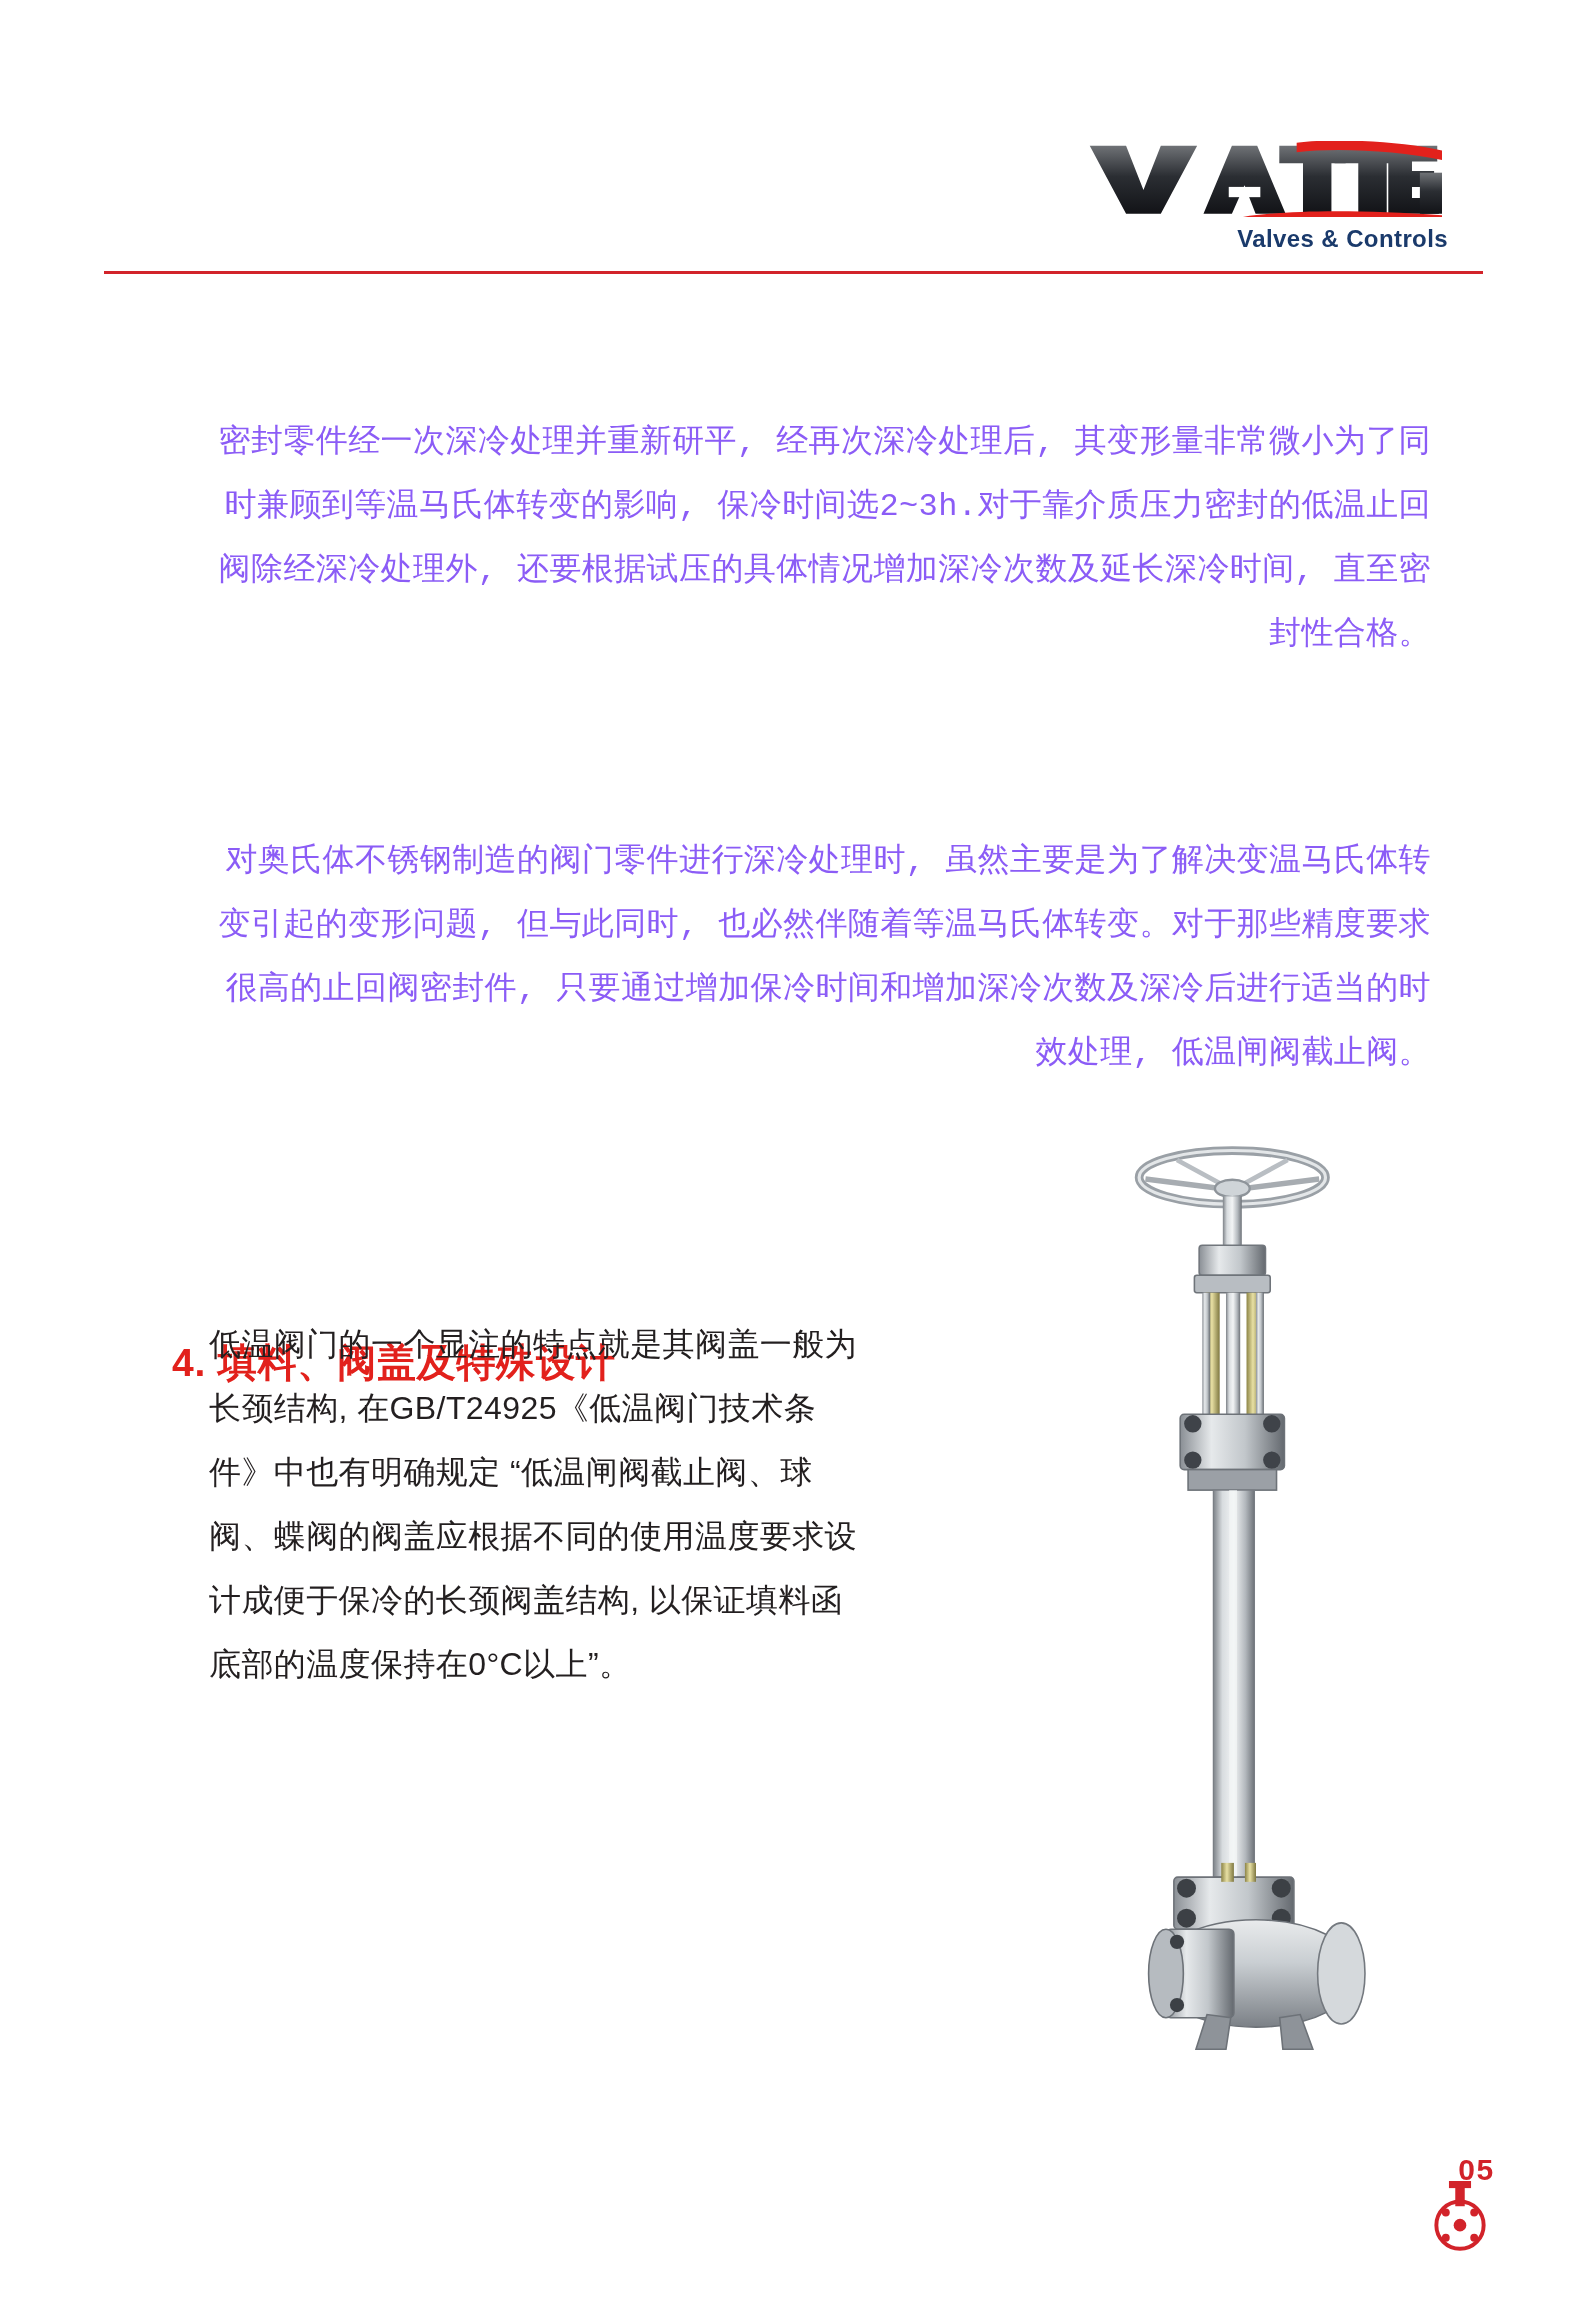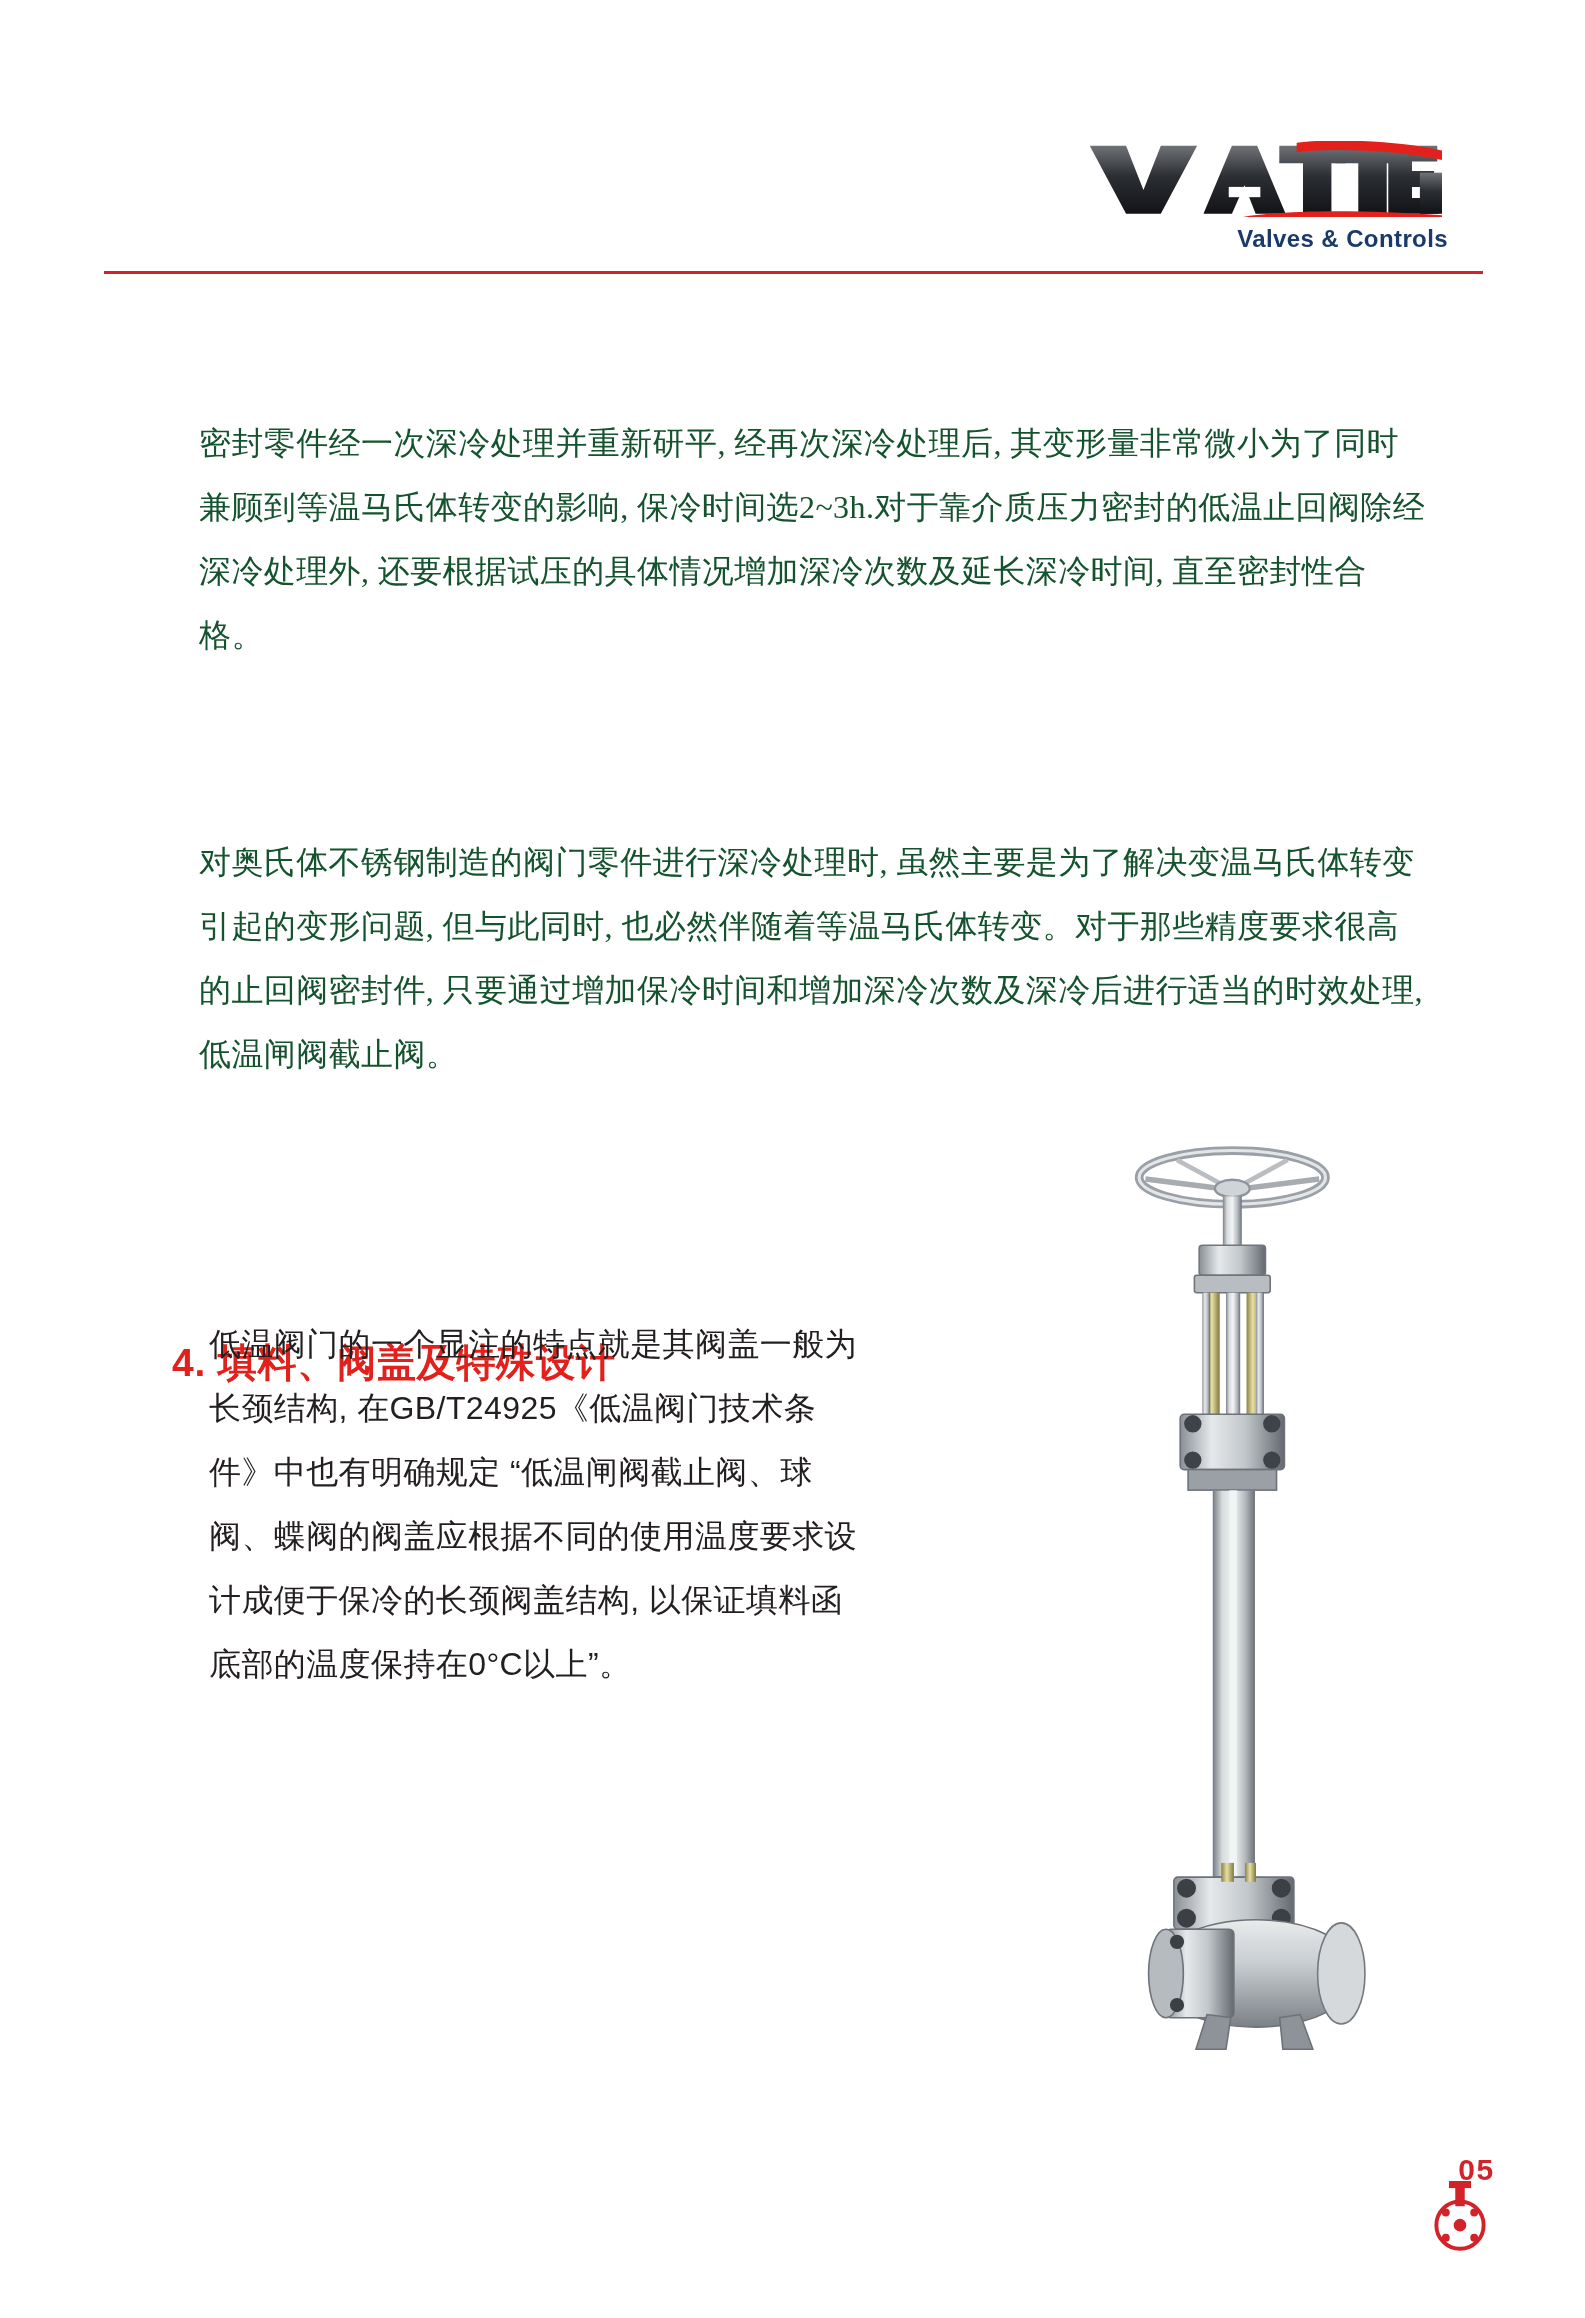--- a/index.html
+++ b/index.html
@@ -62,23 +62,24 @@
   .content {
     position: absolute;
     left: 0;
     top: 0;
     width: 1586px;
   }
   .para {
     position: absolute;
     font-size: 32px;
     line-height: 2.0;
-    color: #14532d;
+    color: #8b5cf6;
     letter-spacing: 0.4px;
-    font-family: Liberation Serif, serif;
+    font-family: Liberation Mono, monospace;
+    text-align: right;
   }
   .para-1 {
     left: 199px;
     top: 379px;
     width: 1232px;
   }
   .para-2 {
     left: 199px;
     top: 798px;
     width: 1232px;

